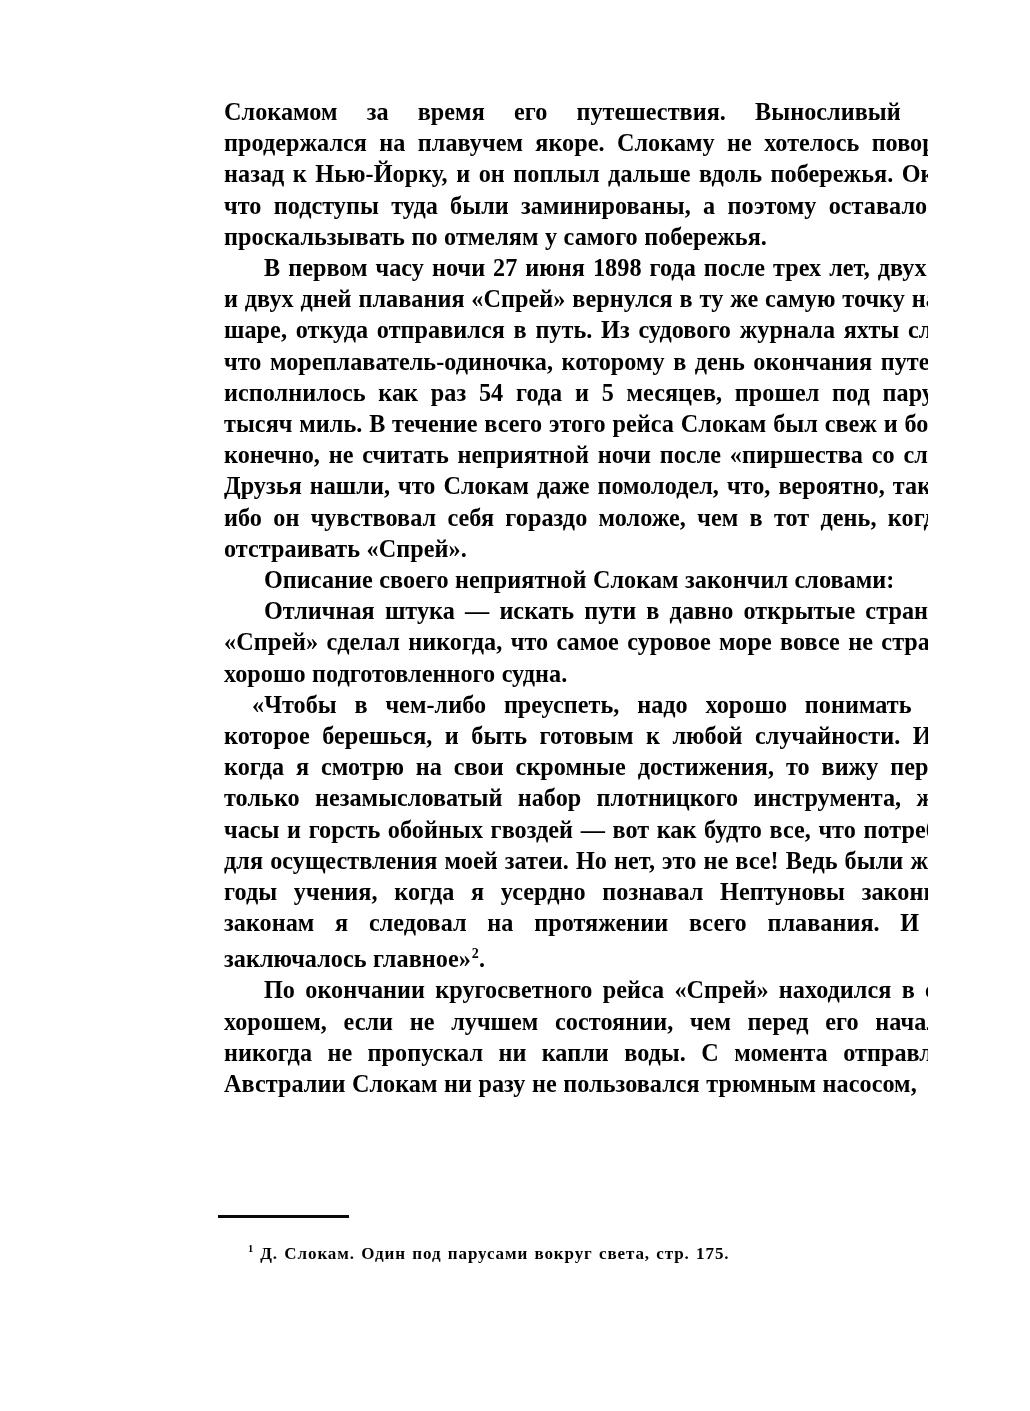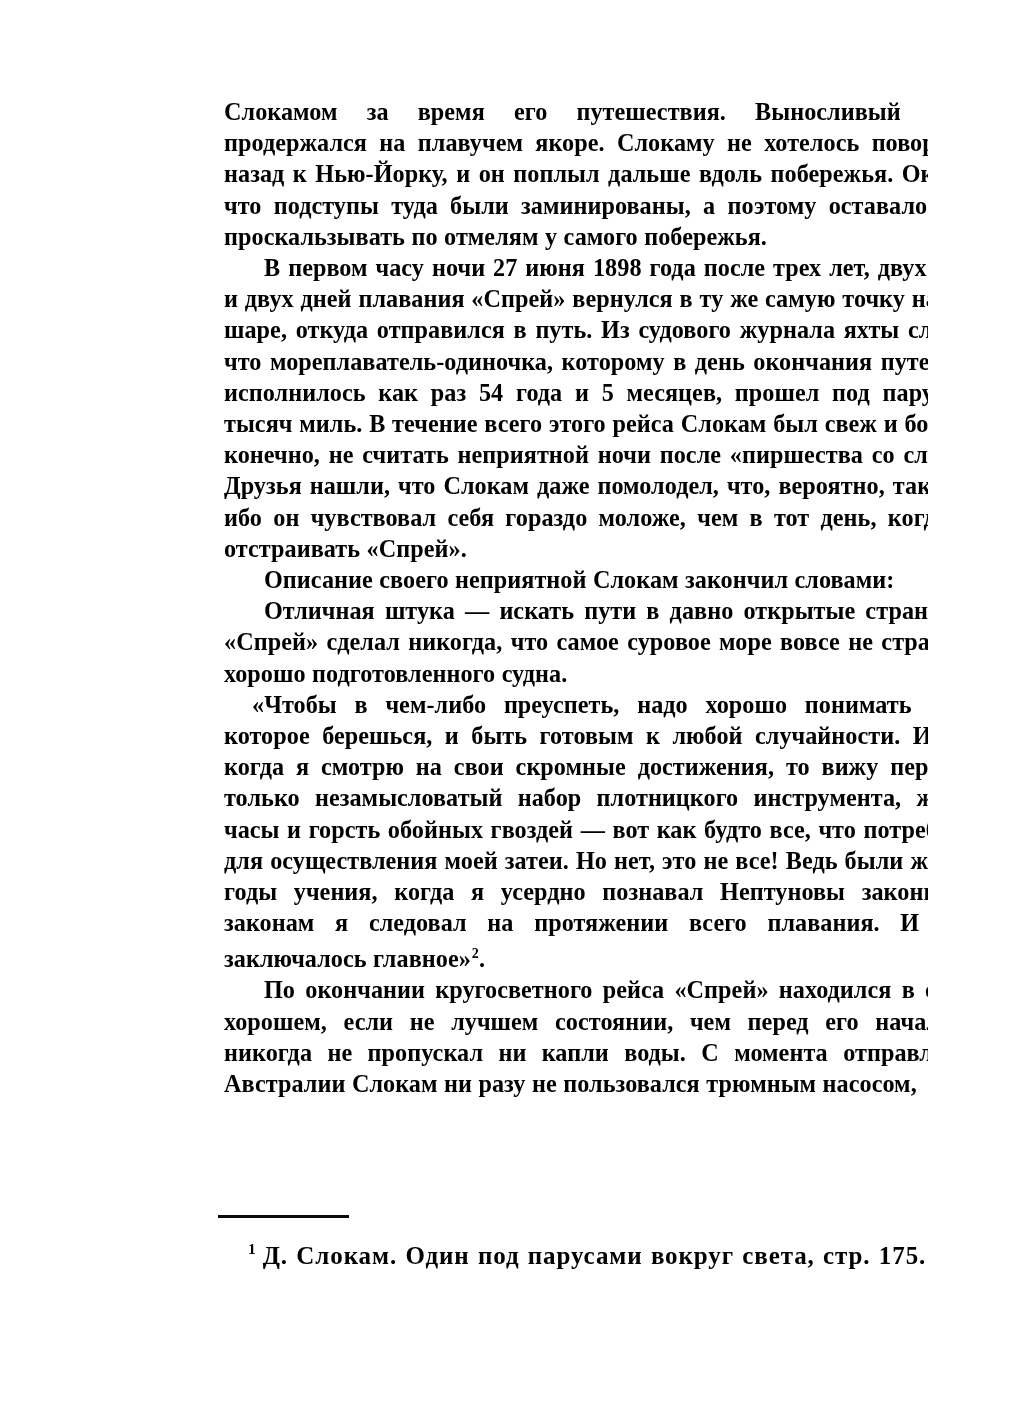--- a/index.html
+++ b/index.html
@@ -55,21 +55,21 @@
     border-top: 3px solid #0a0a0a;
   }
   .footnotes {
     position: absolute;
     left: 146px;
     top: 1236px;
     width: 780px;
   }
   .footnote {
     margin: 0;
-    font-size: 25px;
+    font-size: 17px;
     line-height: 25.5px;
     font-weight: 600;
     letter-spacing: 0.9px;
     word-spacing: 1.2px;
     white-space: nowrap;
   }
   .footnote sup {
     font-size: 0.62em;
     vertical-align: 0.66em;
     margin-right: 7px;

